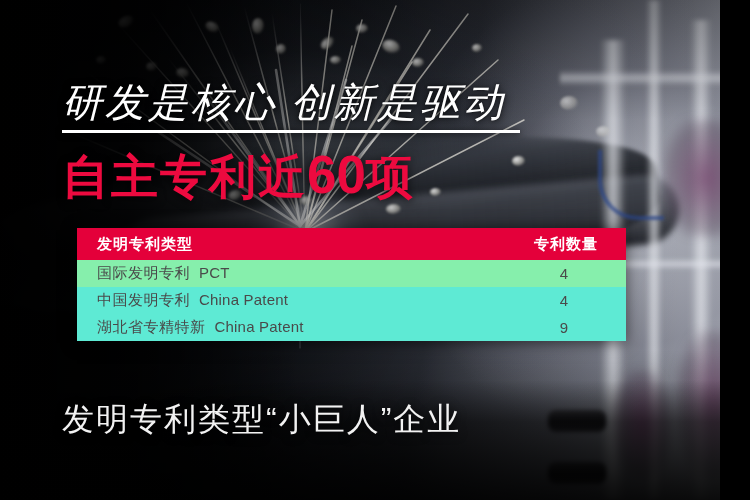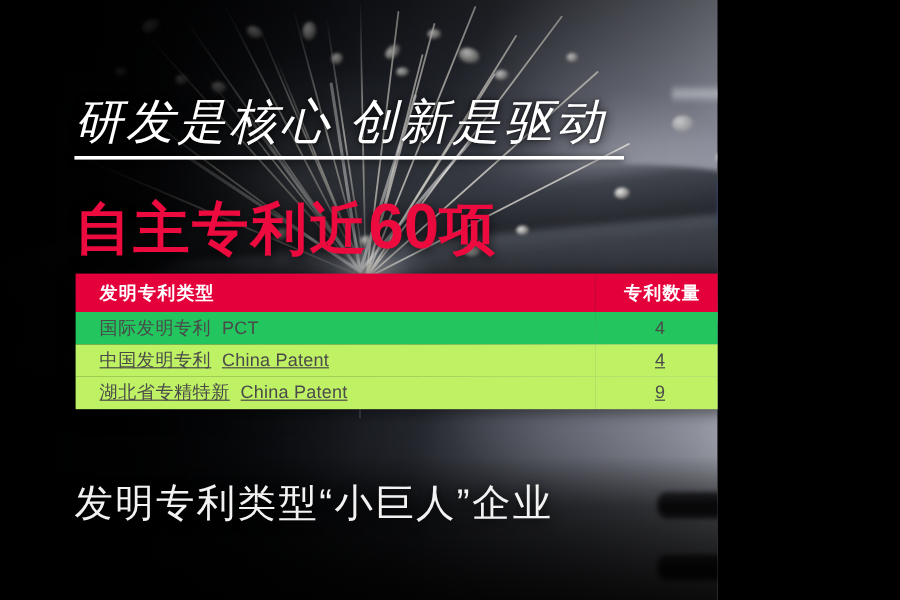--- a/index.html
+++ b/index.html
@@ -5,21 +5,21 @@
   * { margin:0; padding:0; box-sizing:border-box; }
   html,body { width:750px; height:500px; }
   body {
     font-family:"Liberation Sans","DejaVu Sans",sans-serif;
     background:#000;
     overflow:hidden;
   }
 
   #poster {
     position:relative;
-    width:598px;
+    width:720px;
     height:500px;
     overflow:hidden;
     background:#05060a;
   }
 
   
   .bg-layer { position:absolute; inset:0; }
 
   
   .bg-base {
@@ -146,27 +146,26 @@
 
   .headline-2 {
     position:absolute; left:62px; top:148px;
     font-size:47px;
     line-height:54px;
     color:#ED0A3F;
     font-weight:bold;
     letter-spacing:2px;
     white-space:nowrap;
     text-shadow:0 2px 10px rgba(0,0,0,0.75);
-    margin-top:15px;
   }
   .headline-2 .big { font-size:53px; letter-spacing:0px; }
 
   
   .patent-table {
-    position:absolute; left:63px; top:228px;
+    position:absolute; left:77px; top:228px;
     width:549px;
     border-collapse:collapse;
     box-shadow:0 2px 14px rgba(0,0,0,0.55);
     padding-left:36px;
   }
   .patent-table thead th {
     background:#E4003A;
     color:#ffffff;
     font-size:15px;
     font-weight:bold;
@@ -187,22 +186,22 @@
     height:27px;
     padding:0 20px;
     white-space:nowrap;
   }
   .patent-table tbody td.num {
     text-align:center;
     padding-right:28px;
     font-size:15px;
     color:#4a4a4a;
   }
-  .patent-table tbody tr.odd  td { background:#22c55e; }
-  .patent-table tbody tr.even td { background:#bef264;text-decoration:underline; }
+  .patent-table tbody tr.odd  td { background:#86efac; }
+  .patent-table tbody tr.even td { background:#5eead4; }
 
   .cell-cn { letter-spacing:0.5px; }
   .cell-en { margin-left:9px; letter-spacing:0.2px; }
 
   .caption {
     position:absolute; left:62px; top:398px;
     font-size:32px;
     line-height:42px;
     color:#f2f2f2;
     letter-spacing:2px;

